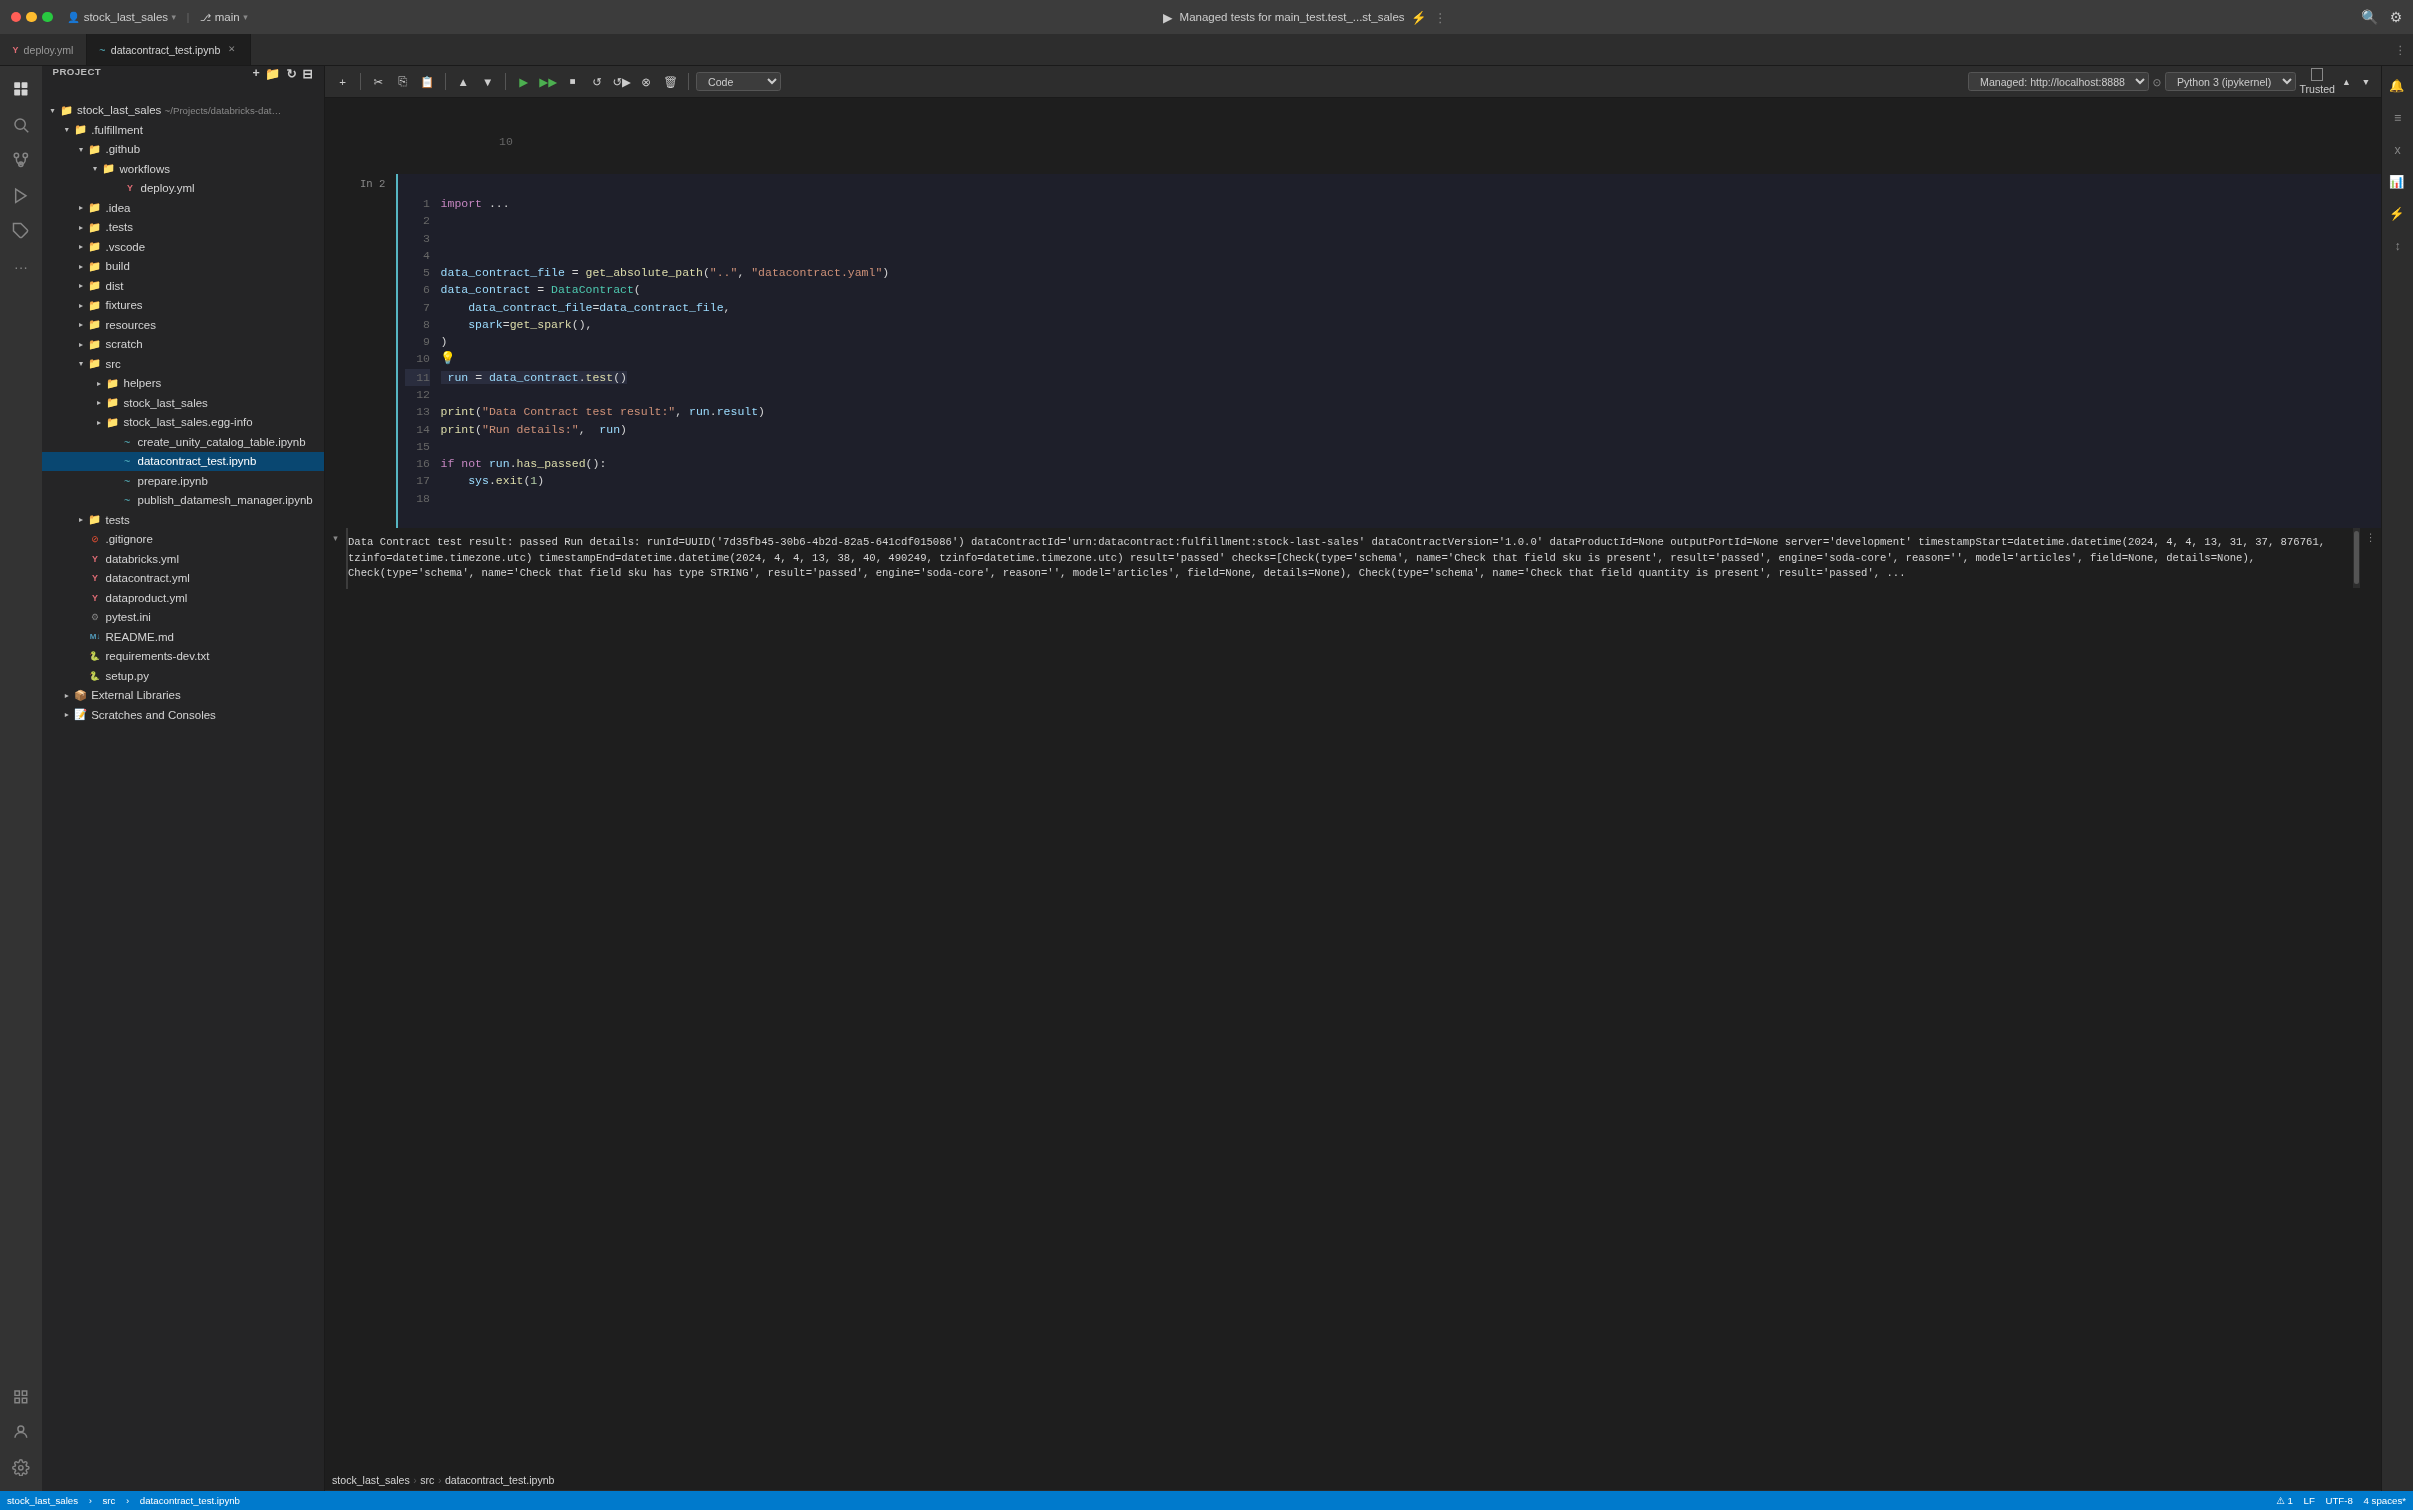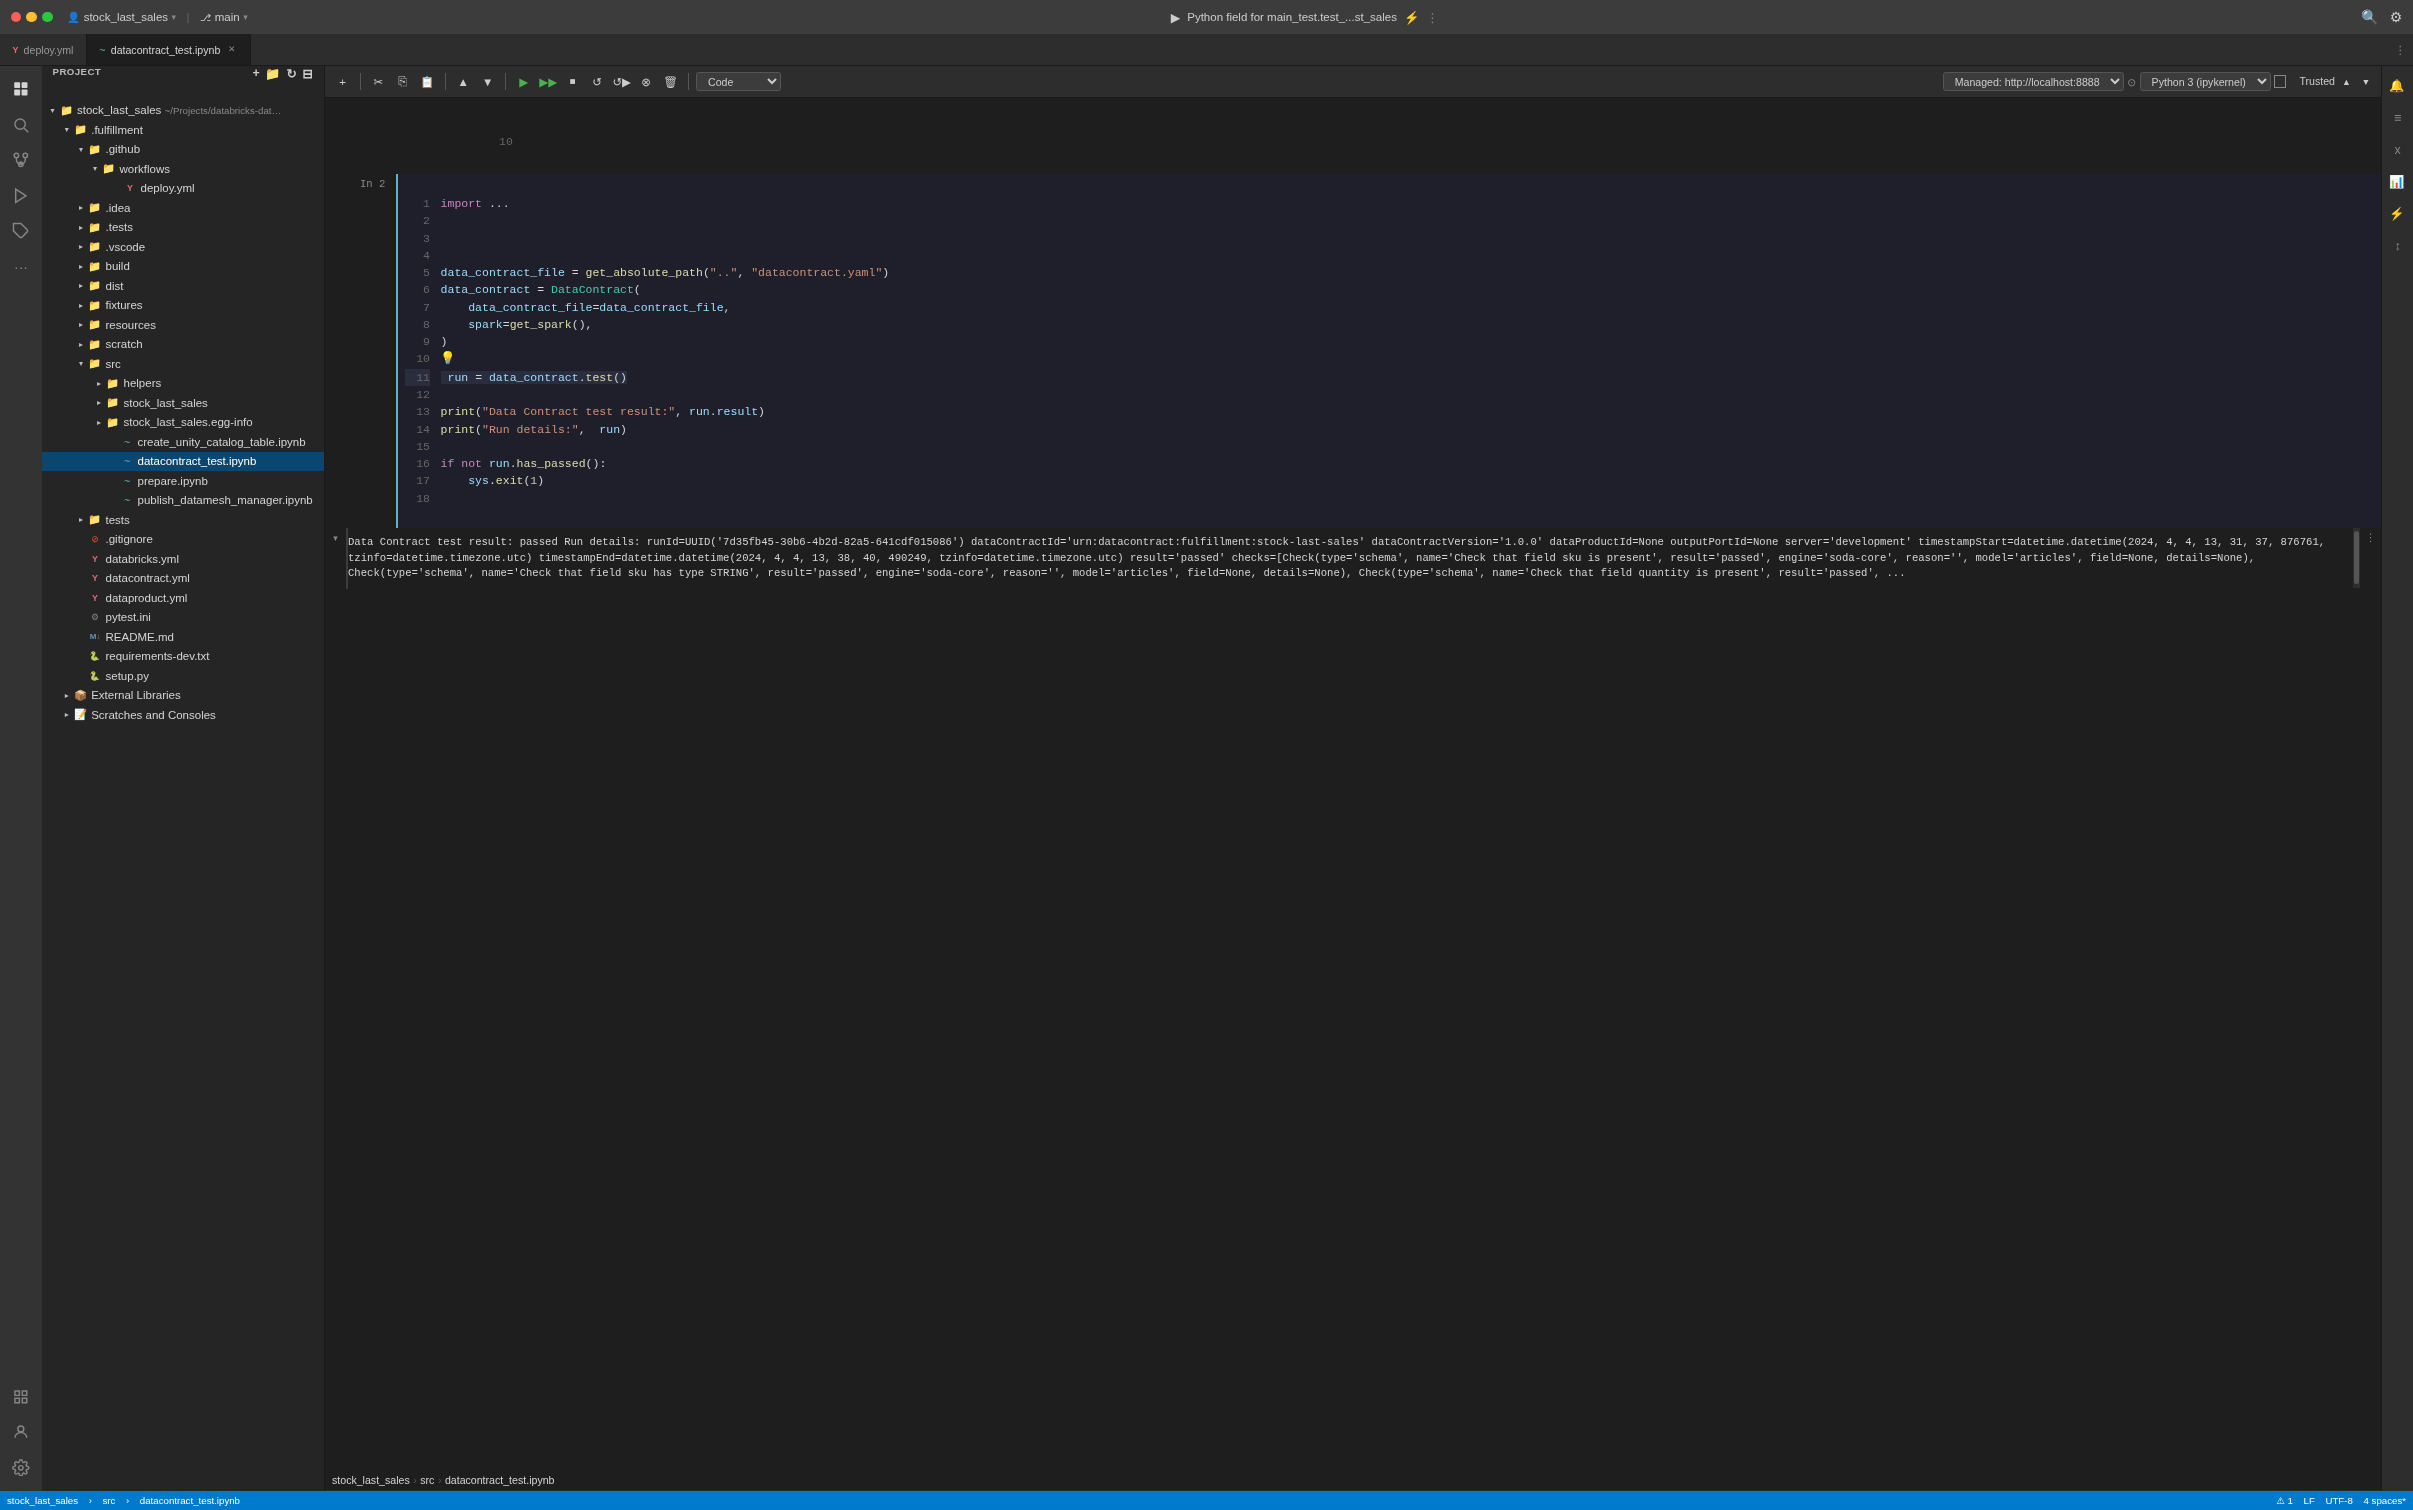--- a/index.html
+++ b/index.html
@@ -270,23 +270,24 @@
       border: 0.9px solid #555;
       color: #ccc;
       padding: 1.8px 7px;
       font-size: 10.6px;
       border-radius: 2.7px;
       cursor: pointer;
     }
     .nb-trusted {
       display: flex;
       align-items: center;
-      gap: 13px;
+      gap: 2px;
       font-size: 10.6px;
       color: #ccc;
+      flex-direction: column;
     }
     .nb-trusted-checkbox {
       width: 12.4px;
       height: 12.4px;
       border: 0.9px solid #888;
       background: transparent;
       display: flex;
       align-items: center;
       justify-content: center;
     }
@@ -458,21 +459,21 @@
     <span style="color:#888;font-size:8.9px;">▾</span>
   </div>
   <span class="titlebar-sep">|</span>
   <div class="titlebar-branch">
     <span style="font-size:9.7px;">⎇</span>
     <span>main</span>
     <span style="color:#888;font-size:8.9px;">▾</span>
   </div>
   <div class="titlebar-center">
     <span style="font-size:12.4px;">▶</span>
-    <span style="font-size:11.5px;">Python field for main_test.test_...st_sales</span>
+    <span style="font-size:11.5px;">Managed tests for main_test.test_...st_sales</span>
     <span style="font-size:12.4px;color:#888;">⚡</span>
     <span style="font-size:12.4px;color:#888;">⋮</span>
   </div>
   <div class="titlebar-right">
     <span style="font-size:14px;cursor:pointer;">🔍</span>
     <span style="font-size:14px;cursor:pointer;">⚙</span>
   </div>
 </div>
 
 <div class="tabbar">

